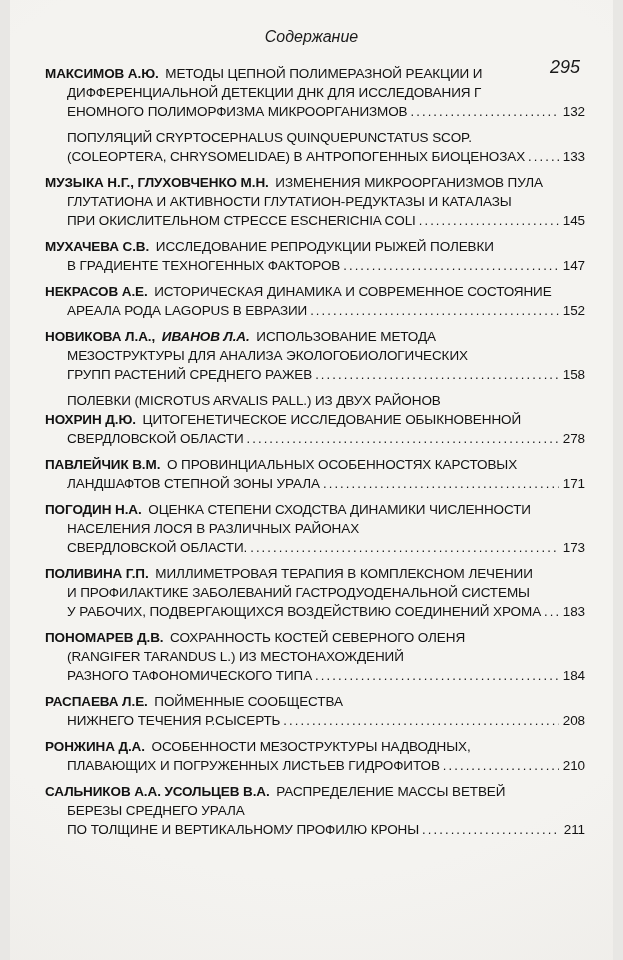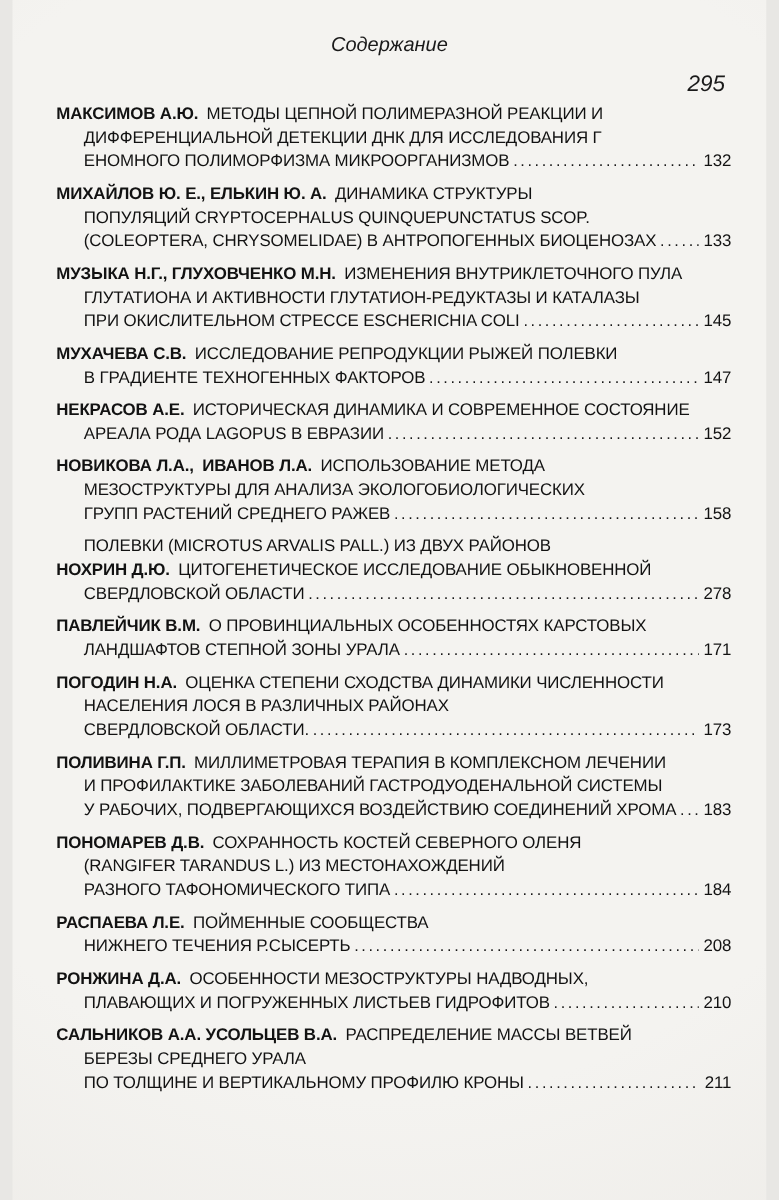--- a/index.html
+++ b/index.html
@@ -38,34 +38,34 @@
     position: absolute;
     right: 33px;
     top: -3px;
     font-size: 18px;
     font-style: italic;
     color: #1a1a1a;
     margin-top: 32px;
   }
   .toc {
     position: absolute;
-    top: 81px;
+    top: 64px;
     left: 35px;
     right: 28px;
   }
   .entry {
     margin-bottom: 7px;
     font-size: 13.5px;
     line-height: 19px;
     letter-spacing: -0.1px;
   }
   .line { white-space: nowrap; }
   .line.cont { padding-left: 22px; }
   .authors { font-weight: 700; margin-right: 3px; }
-  .authors.bold-italic { }
+  .authors.bold-italic { font-style: italic; }
   .lastline {
     display: flex;
     align-items: flex-end;
   }
   .lastline .title { flex: 0 0 auto; }
   .leader {
     flex: 1 1 auto;
     overflow: hidden;
     white-space: nowrap;
     margin: 0 4px 0 3px;
@@ -96,30 +96,29 @@
       <div class="entry">
         <div class="line first"><span class="authors bold">МАКСИМОВ А.Ю.</span> <span class="title">МЕТОДЫ ЦЕПНОЙ ПОЛИМЕРАЗНОЙ РЕАКЦИИ И</span></div>
         <div class="line cont"><span class="title">ДИФФЕРЕНЦИАЛЬНОЙ ДЕТЕКЦИИ ДНК ДЛЯ ИССЛЕДОВАНИЯ Г</span></div>
         <div class="line cont lastline">
           <span class="title">ЕНОМНОГО ПОЛИМОРФИЗМА МИКРООРГАНИЗМОВ</span>
           <span class="leader"></span>
           <span class="pageno">132</span>
         </div>
       </div>
       <div class="entry">
-        <div class="line first"><span class="authors bold">МИХАЙЛОВ Ю. Е., ЕЛЬКИН Ю. А.</span> <span class="title">ДИНАМИКА СТРУКТУРЫ</span></div>
         <div class="line cont"><span class="title">ПОПУЛЯЦИЙ CRYPTOCEPHALUS QUINQUEPUNCTATUS SCOP.</span></div>
         <div class="line cont lastline">
           <span class="title">(COLEOPTERA, CHRYSOMELIDAE) В АНТРОПОГЕННЫХ БИОЦЕНОЗАХ</span>
           <span class="leader"></span>
           <span class="pageno">133</span>
         </div>
       </div>
       <div class="entry">
-        <div class="line first"><span class="authors bold">МУЗЫКА Н.Г., ГЛУХОВЧЕНКО М.Н.</span> <span class="title">ИЗМЕНЕНИЯ ВНУТРИКЛЕТОЧНОГО ПУЛА</span></div>
+        <div class="line first"><span class="authors bold">МУЗЫКА Н.Г., ГЛУХОВЧЕНКО М.Н.</span> <span class="title">ИЗМЕНЕНИЯ МИКРООРГАНИЗМОВ ПУЛА</span></div>
         <div class="line cont"><span class="title">ГЛУТАТИОНА И АКТИВНОСТИ ГЛУТАТИОН-РЕДУКТАЗЫ И КАТАЛАЗЫ</span></div>
         <div class="line cont lastline">
           <span class="title">ПРИ ОКИСЛИТЕЛЬНОМ СТРЕССЕ ESCHERICHIA COLI</span>
           <span class="leader"></span>
           <span class="pageno">145</span>
         </div>
       </div>
       <div class="entry">
         <div class="line first"><span class="authors bold">МУХАЧЕВА С.В.</span> <span class="title">ИССЛЕДОВАНИЕ РЕПРОДУКЦИИ РЫЖЕЙ ПОЛЕВКИ</span></div>
         <div class="line cont lastline">

